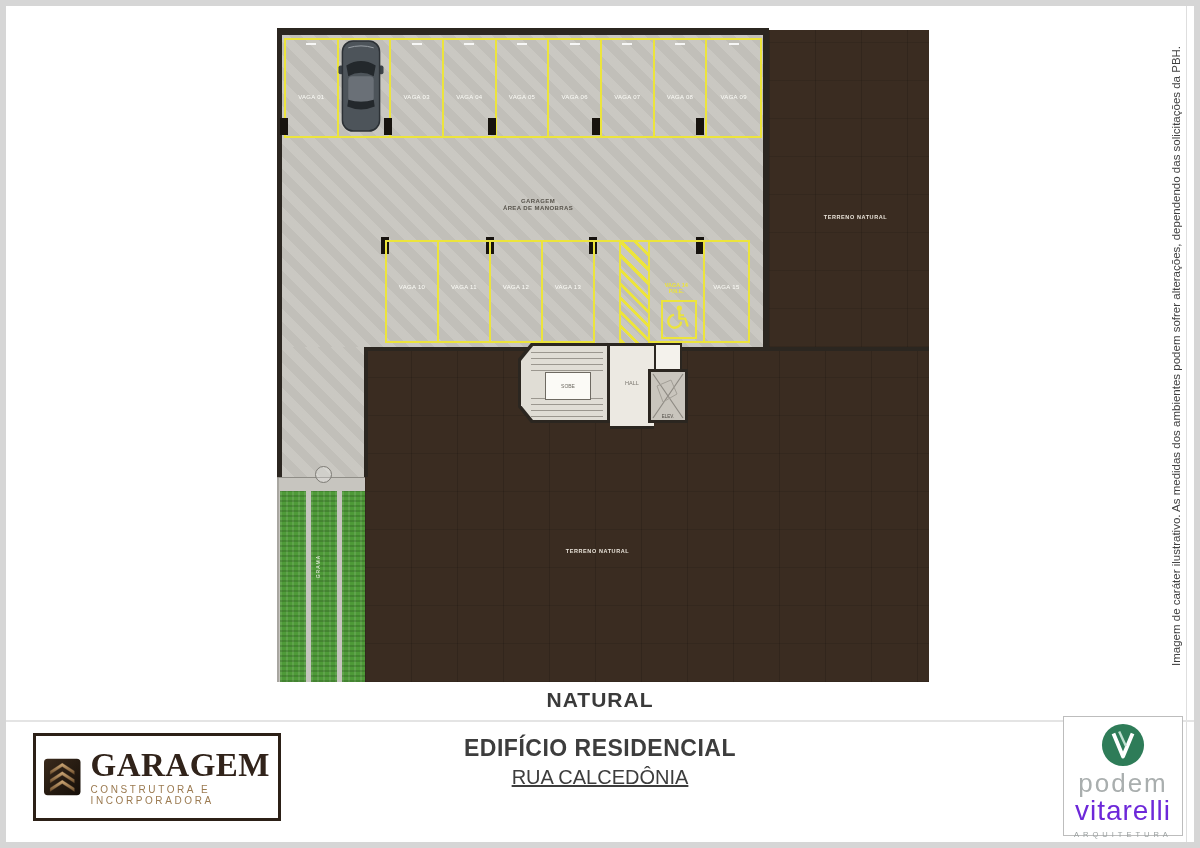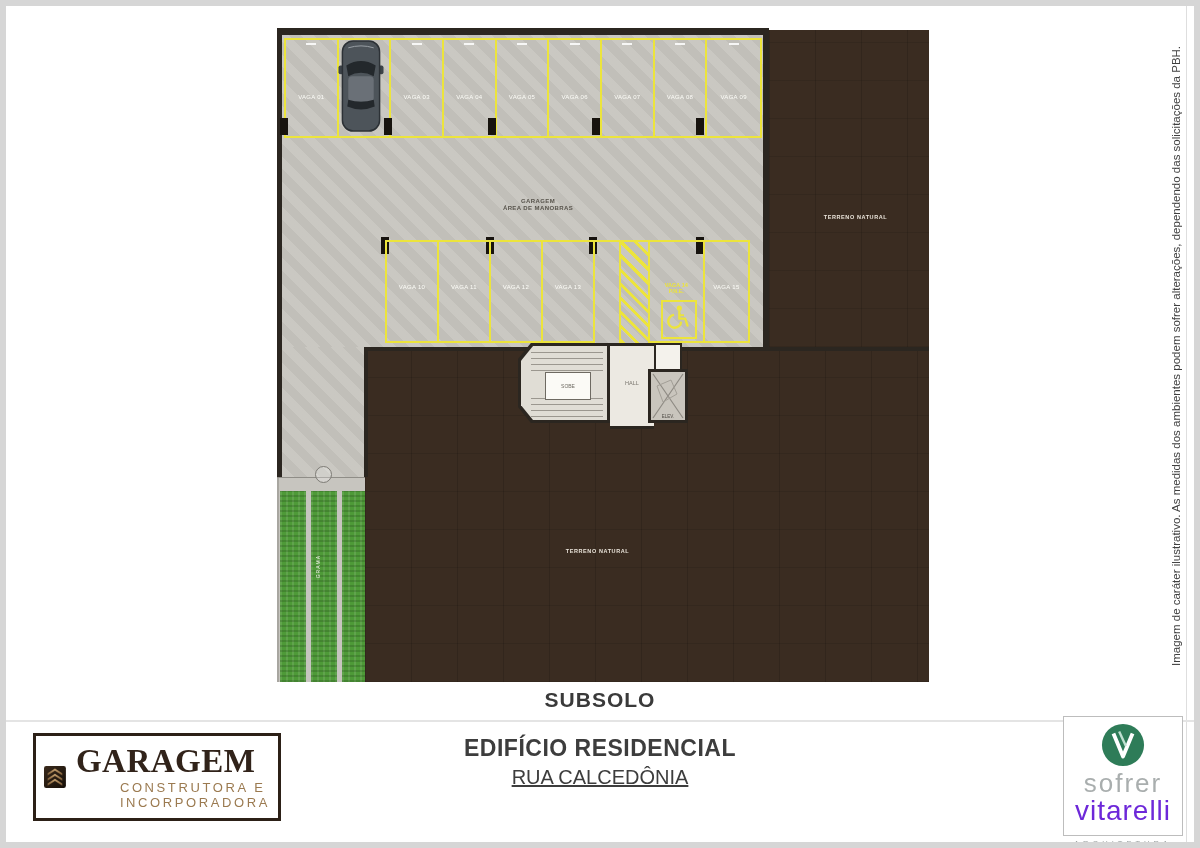--- a/index.html
+++ b/index.html
@@ -113,27 +113,27 @@
   .footer-divider{position:absolute;left:0;right:0;top:720px;height:2px;background:#e4e4e4;}
   .project-block{position:absolute;left:0;right:0;top:733px;text-align:center;color:#3d3d3d;}
   .project-title{font-size:23px;font-weight:bold;letter-spacing:.5px;line-height:30px;}
   .project-line{font-size:20px;line-height:28px;text-decoration:underline;}
 
   .singular{position:absolute;left:33px;top:733px;width:226px;height:78px;background:#fff;
         border:3px solid #2c2017;display:flex;align-items:center;gap:10px;padding:2px 8px;}
   .singular-text{display:flex;flex-direction:column;}
   .singular-name{font-family:"Liberation Serif",serif;font-weight:bold;font-size:33px;
         color:#31231a;letter-spacing:.5px;line-height:34px;}
-  .singular-tag{font-size:13px;letter-spacing:2.6px;color:#9b7a50;margin-top:2px;margin-left:44px;}
+  .singular-tag{font-size:10px;letter-spacing:2.6px;color:#9b7a50;margin-top:2px;}
 
   .vasco{position:absolute;left:1063px;top:716px;width:120px;height:120px;background:#fff;
         border:1px solid #bdbdbd;text-align:center;padding-top:6px;box-sizing:border-box;}
   .vasco-first{font-size:26px;color:#a9aeae;letter-spacing:2px;line-height:25px;}
   .vasco-last{font-size:28px;color:#6d28d9;letter-spacing:1px;line-height:29px;}
-  .vasco-tag{font-size:7.5px;color:#9aa0a0;letter-spacing:4px;margin-top:14px;}
+  .vasco-tag{font-size:7.5px;color:#9aa0a0;letter-spacing:4px;margin-top:5px;}
 </style>
 </head>
 <body>
 
 <div id="page">
 
   <div class="garage concrete"></div>
   <div class="terrain-right terrain"></div>
   <div class="terrain-bottom terrain"></div>
   <div class="left-walkway concrete"></div>
@@ -266,21 +266,21 @@
   </div>
   <div class="gate"></div>
 
   <div class="plan-label" style="left:468px;top:198px;width:140px;">
     <div>GARAGEM</div>
     <div>ÁREA DE MANOBRAS</div>
   </div>
   <div class="terrain-label" style="left:808px;top:214px;width:95px;">TERRENO NATURAL</div>
   <div class="terrain-label" style="left:550px;top:548px;width:95px;">TERRENO NATURAL</div>
 
-  <div class="plan-title">SUBSOLO</div>
+  <div class="plan-title">NATURAL</div>
 
   <div class="right-rule"></div>
   <div class="disclaimer">Imagem de caráter ilustrativo. As medidas dos ambientes podem sofrer alterações, dependendo das solicitações da PBH.</div>
 
   <div class="footer-divider"></div>
 
   <div class="singular">
     <svg width="60" height="60" viewBox="0 0 60 60">
       <defs>
         <linearGradient id="gdk" x1="0" y1="0" x2="1" y2="1">
@@ -307,19 +307,19 @@
     <div class="project-title">EDIFÍCIO RESIDENCIAL</div>
     <div class="project-line">RUA CALCEDÔNIA</div>
   </div>
 
   <div class="vasco">
     <svg width="44" height="44" viewBox="0 0 46 46">
       <circle cx="23" cy="23" r="22" fill="#2e7c58"></circle>
       <path d="M13 11 L23 35 L33 11" stroke="#ffffff" stroke-width="4" fill="none" stroke-linejoin="round"></path>
       <path d="M19 9 L26 24" stroke="#bfe0d0" stroke-width="2.5" fill="none"></path>
     </svg>
-    <div class="vasco-first">sofrer</div>
+    <div class="vasco-first">podem</div>
     <div class="vasco-last">vitarelli</div>
     <div class="vasco-tag">ARQUITETURA</div>
   </div>
 
   <div class="frame"></div>
 </div>
 
 </body></html>

